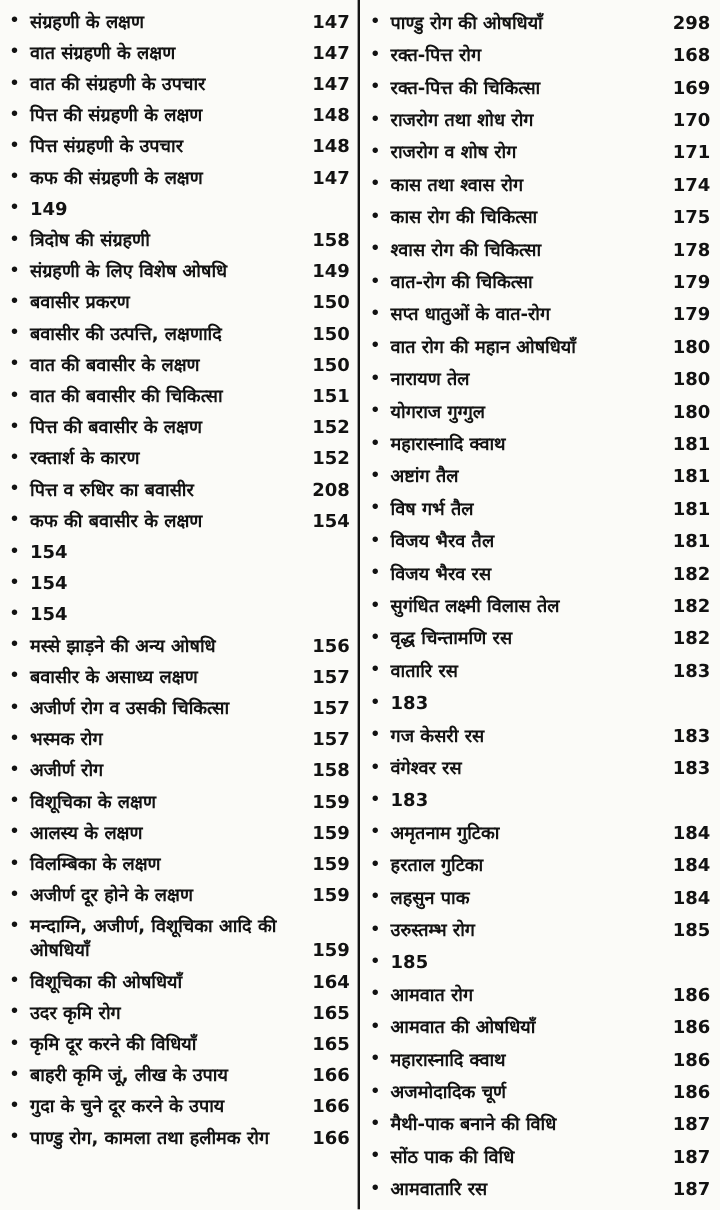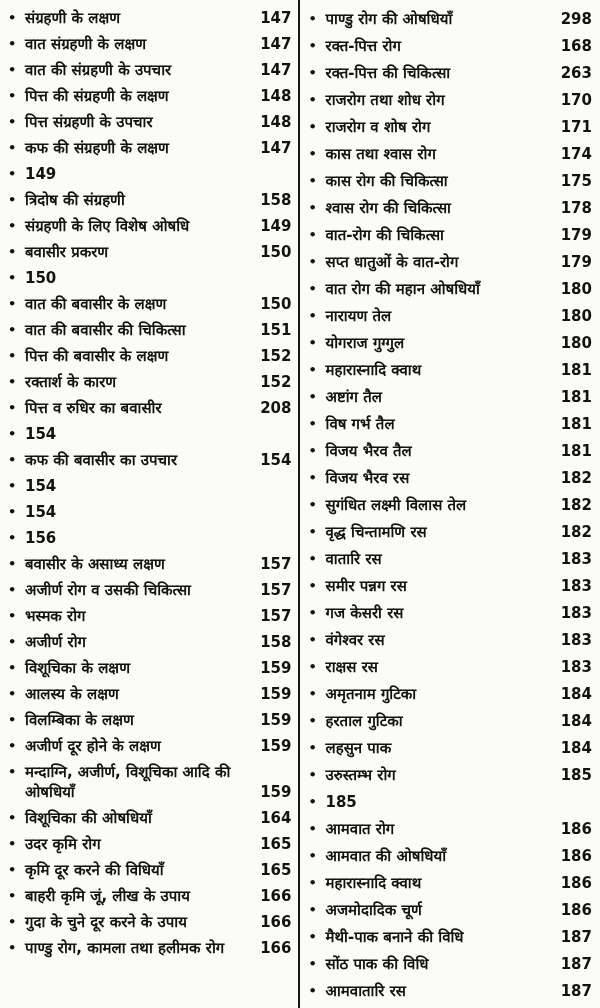--- a/index.html
+++ b/index.html
@@ -109,20 +109,21 @@
     <span class="label">संग्रहणी के लिए विशेष ओषधि</span>
     <span class="pagenum">149</span>
   </div>
       <div class="row">
     <span class="bullet">•</span>
     <span class="label">बवासीर प्रकरण</span>
     <span class="pagenum">150</span>
   </div>
       <div class="row">
     <span class="bullet">•</span>
+    <span class="label">बवासीर की उत्पत्ति, लक्षणादि</span>
     <span class="pagenum">150</span>
   </div>
       <div class="row">
     <span class="bullet">•</span>
     <span class="label">वात की बवासीर के लक्षण</span>
     <span class="pagenum">150</span>
   </div>
       <div class="row">
     <span class="bullet">•</span>
     <span class="label">वात की बवासीर की चिकित्सा</span>
@@ -138,37 +139,38 @@
     <span class="label">रक्तार्श के कारण</span>
     <span class="pagenum">152</span>
   </div>
       <div class="row">
     <span class="bullet">•</span>
     <span class="label">पित्त व रुधिर का बवासीर</span>
     <span class="pagenum">208</span>
   </div>
       <div class="row">
     <span class="bullet">•</span>
+    <span class="label">कफ की बवासीर के लक्षण</span>
     <span class="pagenum">154</span>
   </div>
       <div class="row">
     <span class="bullet">•</span>
-    <span class="label">कफ की बवासीर का उपचार</span>
     <span class="pagenum">154</span>
   </div>
       <div class="row">
     <span class="bullet">•</span>
     <span class="pagenum">154</span>
   </div>
       <div class="row">
     <span class="bullet">•</span>
     <span class="pagenum">154</span>
   </div>
       <div class="row">
     <span class="bullet">•</span>
+    <span class="label">मस्से झाड़ने की अन्य ओषधि</span>
     <span class="pagenum">156</span>
   </div>
       <div class="row">
     <span class="bullet">•</span>
     <span class="label">बवासीर के असाध्य लक्षण</span>
     <span class="pagenum">157</span>
   </div>
       <div class="row">
     <span class="bullet">•</span>
     <span class="label">अजीर्ण रोग व उसकी चिकित्सा</span>
@@ -248,21 +250,21 @@
     <span class="pagenum">298</span>
   </div>
       <div class="row">
     <span class="bullet">•</span>
     <span class="label">रक्त-पित्त रोग</span>
     <span class="pagenum">168</span>
   </div>
       <div class="row">
     <span class="bullet">•</span>
     <span class="label">रक्त-पित्त की चिकित्सा</span>
-    <span class="pagenum">263</span>
+    <span class="pagenum">169</span>
   </div>
       <div class="row">
     <span class="bullet">•</span>
     <span class="label">राजरोग तथा शोध रोग</span>
     <span class="pagenum">170</span>
   </div>
       <div class="row">
     <span class="bullet">•</span>
     <span class="label">राजरोग व शोष रोग</span>
     <span class="pagenum">171</span>
@@ -342,36 +344,34 @@
     <span class="label">वृद्ध चिन्तामणि रस</span>
     <span class="pagenum">182</span>
   </div>
       <div class="row">
     <span class="bullet">•</span>
     <span class="label">वातारि रस</span>
     <span class="pagenum">183</span>
   </div>
       <div class="row">
     <span class="bullet">•</span>
-    <span class="label">समीर पन्नग रस</span>
     <span class="pagenum">183</span>
   </div>
       <div class="row">
     <span class="bullet">•</span>
     <span class="label">गज केसरी रस</span>
     <span class="pagenum">183</span>
   </div>
       <div class="row">
     <span class="bullet">•</span>
     <span class="label">वंगेश्वर रस</span>
     <span class="pagenum">183</span>
   </div>
       <div class="row">
     <span class="bullet">•</span>
-    <span class="label">राक्षस रस</span>
     <span class="pagenum">183</span>
   </div>
       <div class="row">
     <span class="bullet">•</span>
     <span class="label">अमृतनाम गुटिका</span>
     <span class="pagenum">184</span>
   </div>
       <div class="row">
     <span class="bullet">•</span>
     <span class="label">हरताल गुटिका</span>

